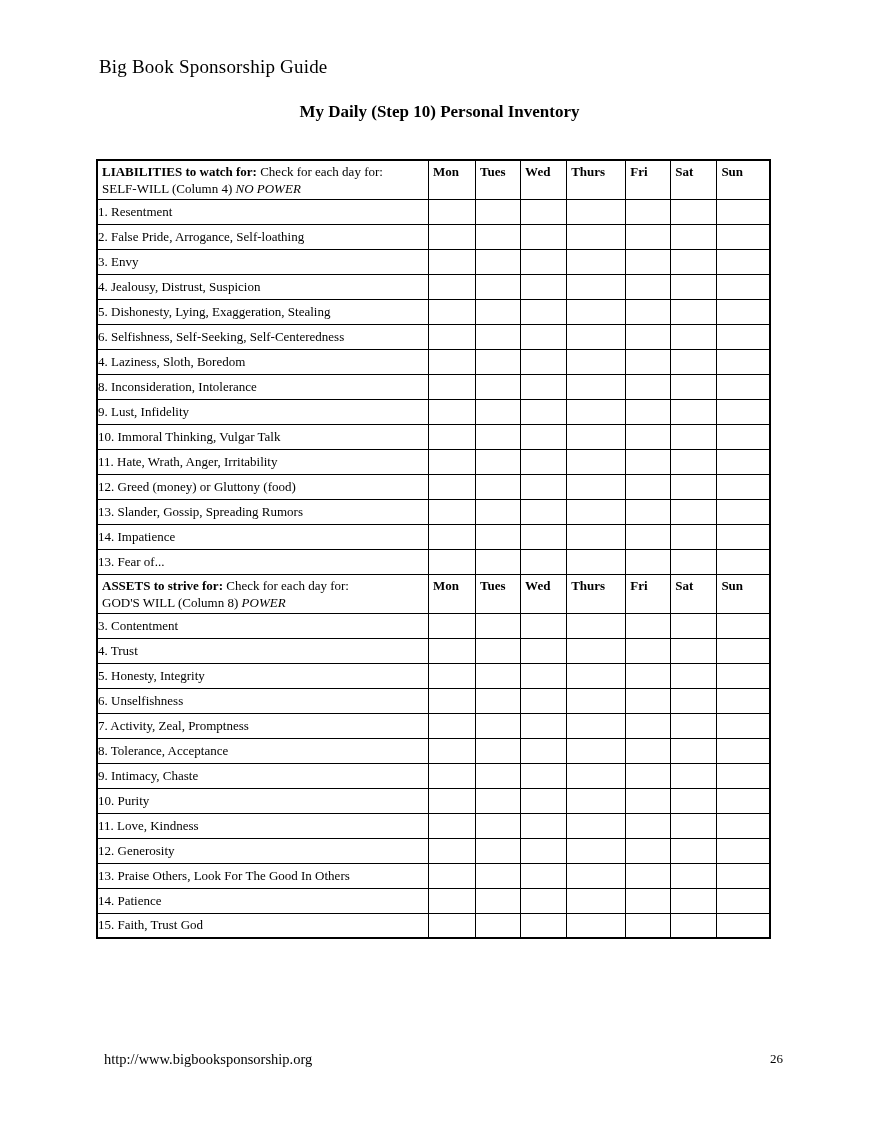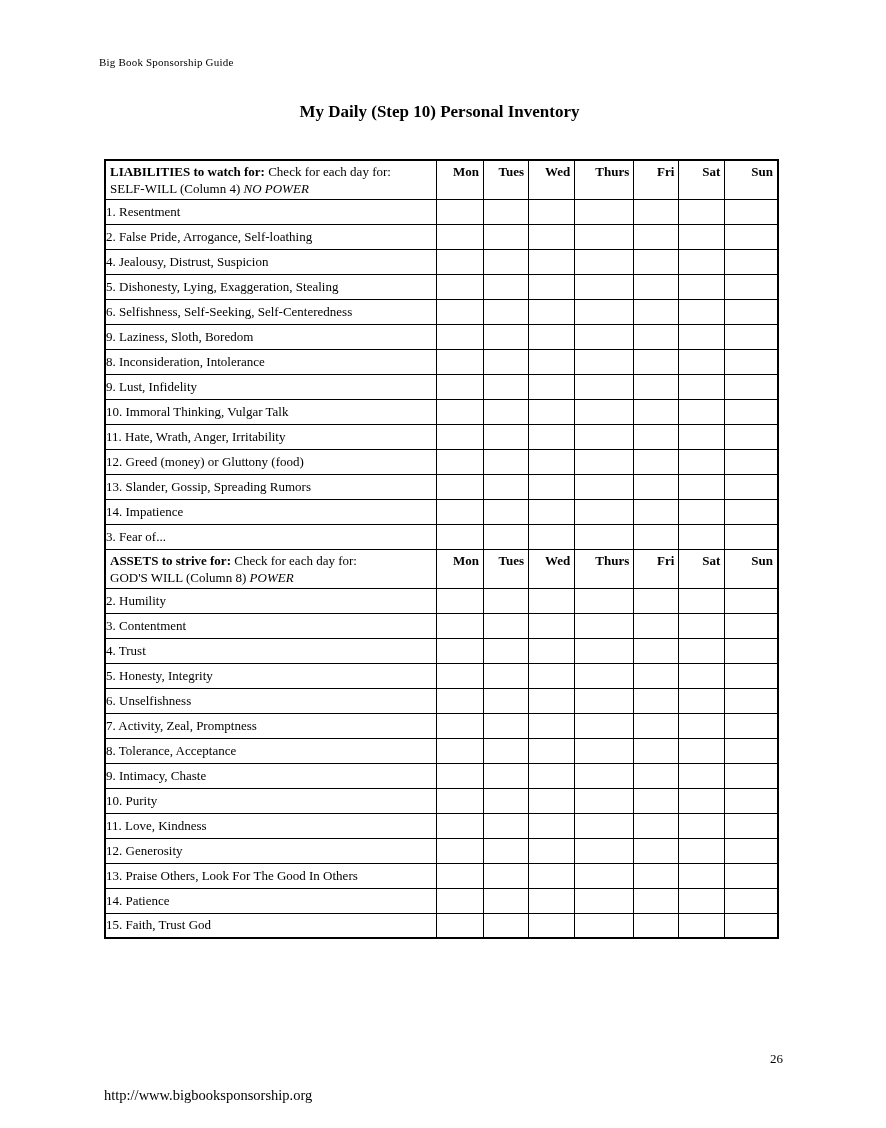--- a/index.html
+++ b/index.html
@@ -10,35 +10,35 @@
     background: #ffffff;
     color: #000000;
     font-family: "Liberation Serif", serif;
     position: relative;
     overflow: hidden;
   }
   .page-header {
     position: absolute;
     left: 99px;
     top: 56px;
-    font-size: 11px;
+    font-size: 19px;
     letter-spacing: 0.2px;
   }
   .doc-title {
     position: absolute;
     left: 0;
     top: 102px;
     width: 879px;
     text-align: center;
     font-size: 17px;
     font-weight: bold;
   }
   table.inventory {
     position: absolute;
-    left: 104px;
+    left: 96px;
     top: 159px;
     width: 675px;
     border-collapse: collapse;
     table-layout: fixed;
     border: 2px solid #000000;
     padding-left: 16px;
   }
   table.inventory td {
     border: 1px solid #000000;
     font-size: 13px;
@@ -48,36 +48,35 @@
   tr.section-header-row td {
     height: 39px;
     vertical-align: top;
     padding: 2px 4px 0 4px;
     line-height: 17px;
   }
   td.section-header-label .bold-part { font-weight: bold; }
   td.section-header-label .italic-part { font-style: italic; font-family: Liberation Serif, serif; }
   td.day-head {
     font-weight: bold;
-    text-align: right;
+    text-align: left;
     vertical-align: top;
   }
   tr.item-row td { height: 25px; }
   td.label-cell {
     vertical-align: middle;
     padding: 0 4px 2px 5px;
     white-space: nowrap;
   }
   td.check-cell { background: #ffffff; }
   .footer-url {
     position: absolute;
     left: 104px;
     top: 1051px;
     font-size: 14.5px;
-    margin-top: 36px;
   }
   .page-number {
     position: absolute;
     right: 103px;
     top: 1051px;
     font-size: 13px;
   }
 </style>
 </head>
 <body>
@@ -126,20 +125,30 @@
         <td class="label-cell">2. False Pride, Arrogance, Self-loathing</td>
         <td class="check-cell"></td>
         <td class="check-cell"></td>
         <td class="check-cell"></td>
         <td class="check-cell"></td>
         <td class="check-cell"></td>
         <td class="check-cell"></td>
         <td class="check-cell"></td>
       </tr>
       <tr class="item-row">
+        <td class="label-cell">3. Envy</td>
+        <td class="check-cell"></td>
+        <td class="check-cell"></td>
+        <td class="check-cell"></td>
+        <td class="check-cell"></td>
+        <td class="check-cell"></td>
+        <td class="check-cell"></td>
+        <td class="check-cell"></td>
+      </tr>
+      <tr class="item-row">
         <td class="label-cell">4. Jealousy, Distrust, Suspicion</td>
         <td class="check-cell"></td>
         <td class="check-cell"></td>
         <td class="check-cell"></td>
         <td class="check-cell"></td>
         <td class="check-cell"></td>
         <td class="check-cell"></td>
         <td class="check-cell"></td>
       </tr>
       <tr class="item-row">
@@ -156,21 +165,21 @@
         <td class="label-cell">6. Selfishness, Self-Seeking, Self-Centeredness</td>
         <td class="check-cell"></td>
         <td class="check-cell"></td>
         <td class="check-cell"></td>
         <td class="check-cell"></td>
         <td class="check-cell"></td>
         <td class="check-cell"></td>
         <td class="check-cell"></td>
       </tr>
       <tr class="item-row">
-        <td class="label-cell">9. Laziness, Sloth, Boredom</td>
+        <td class="label-cell">4. Laziness, Sloth, Boredom</td>
         <td class="check-cell"></td>
         <td class="check-cell"></td>
         <td class="check-cell"></td>
         <td class="check-cell"></td>
         <td class="check-cell"></td>
         <td class="check-cell"></td>
         <td class="check-cell"></td>
       </tr>
       <tr class="item-row">
         <td class="label-cell">8. Inconsideration, Intolerance</td>
@@ -236,21 +245,21 @@
         <td class="label-cell">14. Impatience</td>
         <td class="check-cell"></td>
         <td class="check-cell"></td>
         <td class="check-cell"></td>
         <td class="check-cell"></td>
         <td class="check-cell"></td>
         <td class="check-cell"></td>
         <td class="check-cell"></td>
       </tr>
       <tr class="item-row">
-        <td class="label-cell">3. Fear of...</td>
+        <td class="label-cell">13. Fear of...</td>
         <td class="check-cell"></td>
         <td class="check-cell"></td>
         <td class="check-cell"></td>
         <td class="check-cell"></td>
         <td class="check-cell"></td>
         <td class="check-cell"></td>
         <td class="check-cell"></td>
       </tr>
     </tbody>
 
@@ -262,30 +271,20 @@
       <td class="day-head">Wed</td>
       <td class="day-head">Thurs</td>
       <td class="day-head">Fri</td>
       <td class="day-head">Sat</td>
       <td class="day-head">Sun</td>
     </tr>
   </tbody>
 
   <tbody>
       <tr class="item-row">
-        <td class="label-cell">2. Humility</td>
-        <td class="check-cell"></td>
-        <td class="check-cell"></td>
-        <td class="check-cell"></td>
-        <td class="check-cell"></td>
-        <td class="check-cell"></td>
-        <td class="check-cell"></td>
-        <td class="check-cell"></td>
-      </tr>
-      <tr class="item-row">
         <td class="label-cell">3. Contentment</td>
         <td class="check-cell"></td>
         <td class="check-cell"></td>
         <td class="check-cell"></td>
         <td class="check-cell"></td>
         <td class="check-cell"></td>
         <td class="check-cell"></td>
         <td class="check-cell"></td>
       </tr>
       <tr class="item-row">

